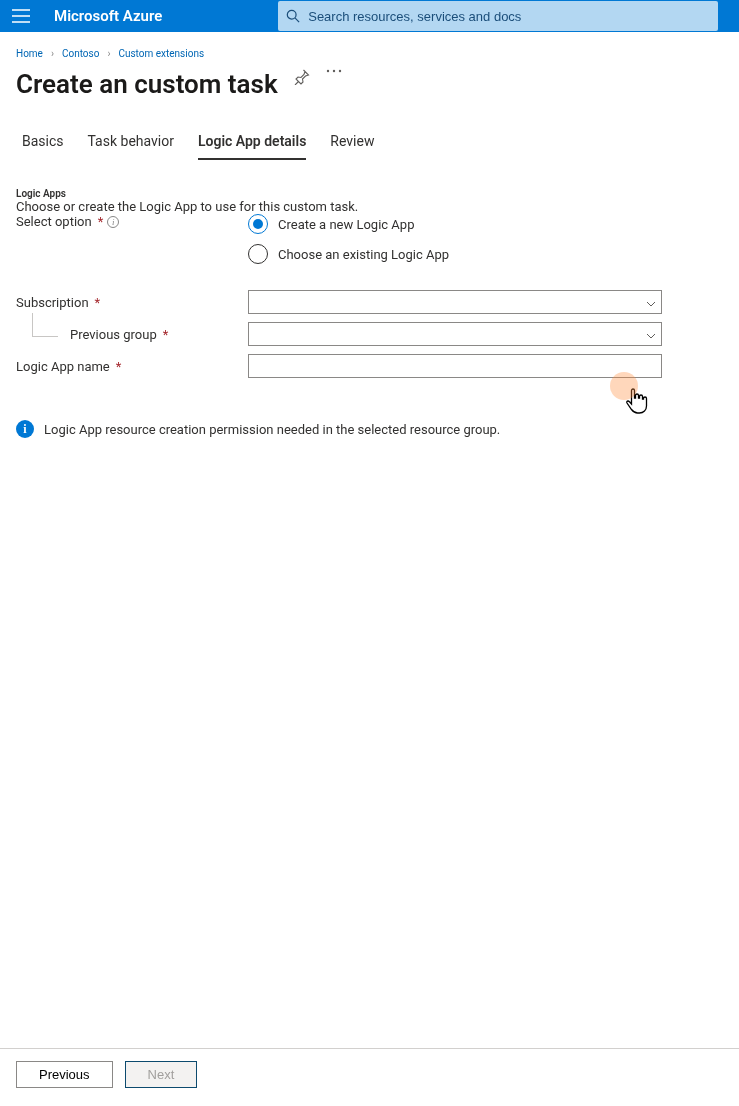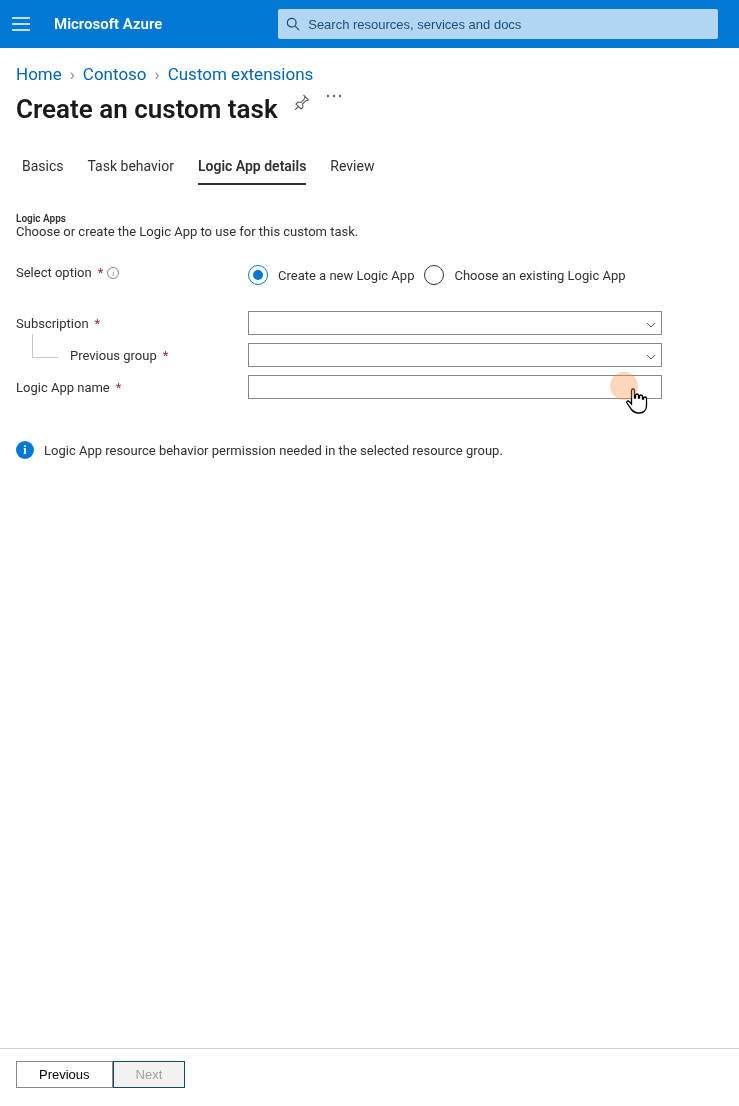--- a/index.html
+++ b/index.html
@@ -22,21 +22,21 @@
     background: var(--page-bg);
     width: 739px;
     height: 1106px;
     position: relative;
     overflow: hidden;
   }
 
   
   .header {
     background: var(--azure-header);
-    height: 48px;
+    height: 32px;
     display: flex;
     align-items: center;
     padding: 0 12px;
     gap: 16px;
   }
   .hamburger { color: #fff; display:flex; align-items:center; cursor:pointer; }
   .brand { color: #fff; font-size: 15px; font-weight: 600; margin-left: 8px; }
   .search-wrap {
     flex: 1;
     margin-left: 100px;
@@ -63,21 +63,21 @@
   
   .content {
     padding: 16px 16px 0 16px;
   }
 
   
   .breadcrumb {
     display: flex;
     align-items: flex-start;
     gap: 8px;
-    font-size: 17px;
+    font-size: 10px;
     color: var(--text-muted);
     margin-bottom: 10px;
   }
   .breadcrumb a { color: var(--azure-link); text-decoration: none; cursor:pointer; }
   .breadcrumb .chev { color: #888; }
 
   
   .title-row {
     display: flex;
     align-items: flex-start;
@@ -118,21 +118,21 @@
   .tab.active::after {
     content: "";
     position: absolute;
     left: 0; right: 0; bottom: -1px;
     height: 2px;
     background: #323130;
   }
 
   
   .section-title { font-weight: 600; font-size: 10px; }
-  .section-desc { font-size: 13px; color: var(--text-dark); margin-bottom: 26px; }
+  .section-desc { font-size: 13px; color: var(--text-dark); }
 
   
   .form-row {
     display: flex;
     align-items: center;
     margin-bottom: 8px;
   }
   .form-label {
     width: 232px;
     font-size: 13px;
@@ -160,21 +160,21 @@
     position: absolute;
     left: 16px;
     top: -14px;
     width: 26px;
     height: 24px;
     border-left: 1px solid #c8c6c4;
     border-bottom: 1px solid #c8c6c4;
   }
 
   
-  .radio-group { display:flex; flex-direction:row; gap:10px; }
+  .radio-group { display:flex; flex-direction:column; gap:10px; }
   .radio-item { display:flex; align-items:center; gap:10px; cursor:pointer; }
   .radio {
     width: 20px; height: 20px;
     border: 1px solid #323130;
     border-radius: 50%;
     display:flex; align-items:center; justify-content:center;
     flex: none;
   }
   .radio.checked { border-color: var(--azure-blue); }
   .radio.checked::after {
@@ -238,20 +238,21 @@
   }
 
   
   .footer {
     position: absolute;
     bottom: 0;
     left: 0; right: 0;
     border-top: 1px solid var(--border-light);
     padding: 12px 16px 18px 16px;
     display: flex;
+    gap: 12px;
     background: #fff;
   }
   .footer-btn {
     padding: 5px 22px;
     font-size: 13px;
     cursor: pointer;
     background: #fff;
     border: 1px solid #8a8886;
   }
   .footer-btn.disabled {
@@ -394,21 +395,21 @@
       <span class="required">*</span>
     </div>
     <div class="input-wrap">
       <input class="text-input" value="" style="">
     </div>
   </div>
 
   
   <div class="notice">
     <span class="notice-icon">i</span>
-    <span>Logic App resource behavior permission needed in the selected resource group.</span>
+    <span>Logic App resource creation permission needed in the selected resource group.</span>
   </div>
 
   
 </div>
 
 <div class="footer">
   <button class="footer-btn">Previous</button>
   <button class="footer-btn disabled">Next</button>
 </div>
 

